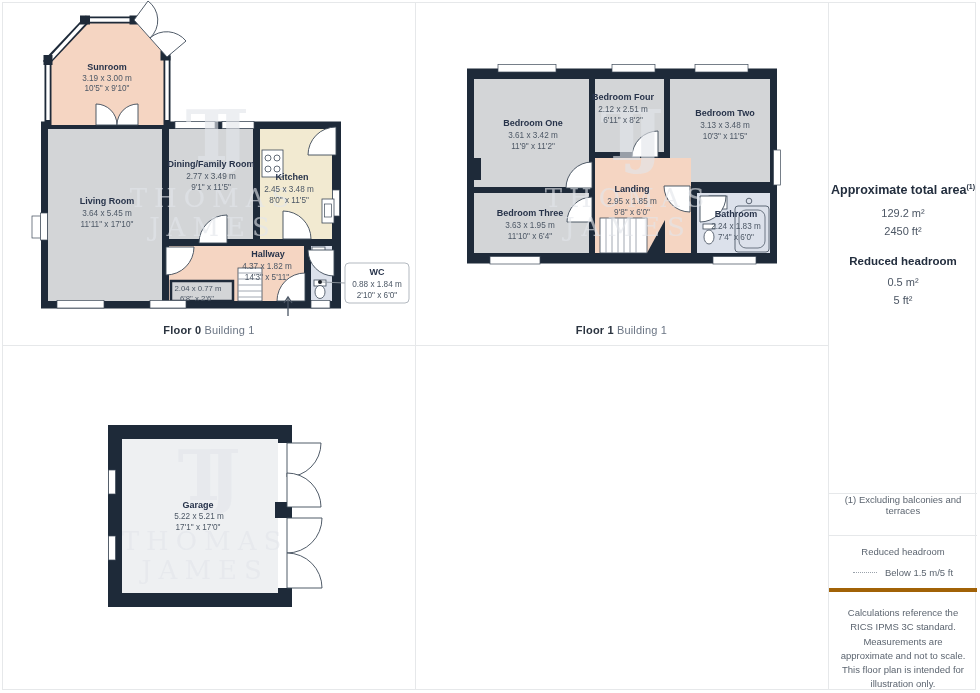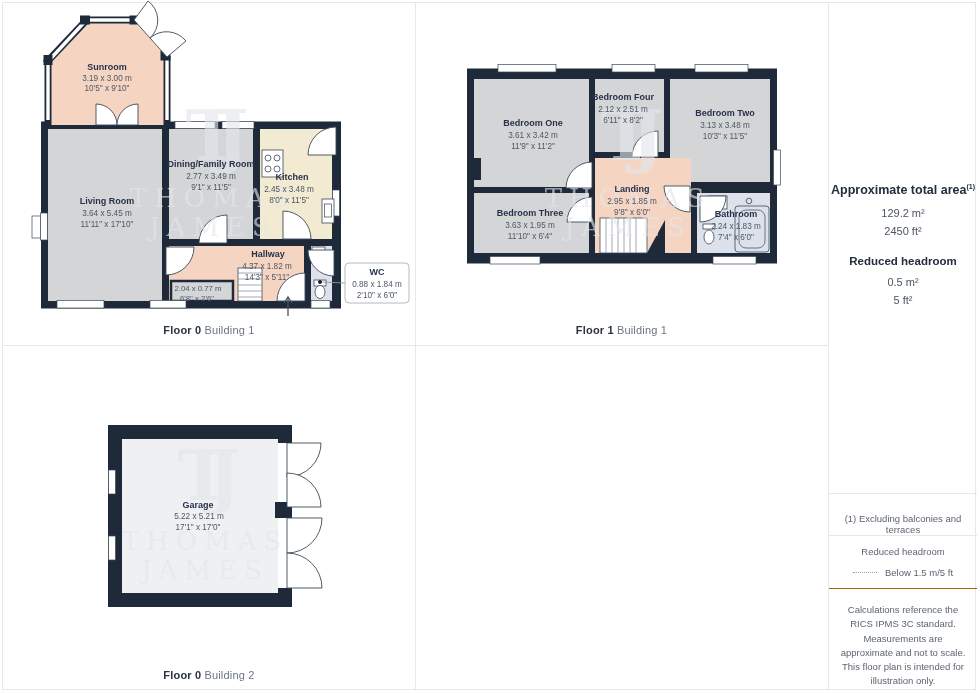--- a/index.html
+++ b/index.html
@@ -26,29 +26,29 @@
            border-left:1px solid #e6e8ea;box-sizing:border-box;}
   .sb-sec{position:absolute;left:0;width:100%;box-sizing:border-box;text-align:center;}
   .sb-top{top:0;height:491px;display:flex;flex-direction:column;
           justify-content:center;align-items:center;}
   .sb-title{font-size:12.5px;font-weight:700;color:#232e3e;margin-bottom:9px;}
   .sb-title sup{font-size:7px;font-weight:700;}
   .sb-val{font-size:11px;color:#4b5563;margin-bottom:6px;}
   .sb-gap{height:12px;}
   .sb-sub{font-size:11.5px;font-weight:700;color:#232e3e;margin-bottom:9px;}
   .sb-note{top:491px;height:42px;border-top:1px solid #e6e8ea;
-           display:flex;align-items:flex-end;justify-content:center;
+           display:flex;align-items:flex-start;justify-content:center;
            font-size:9.5px;color:#5c6570;}
   .sb-legend{top:533px;height:53px;border-top:1px solid #e6e8ea;
              display:flex;flex-direction:column;align-items:center;justify-content:center;
              font-size:9.5px;color:#5c6570;}
   .sb-legend .lg-row{margin-top:10px;display:flex;align-items:center;}
   .dotted{display:inline-block;width:24px;border-top:1.5px dotted #9aa2ab;
           margin-right:8px;position:relative;top:0px;}
-  .sb-disc{top:586px;height:71px;border-top:1px solid #a16207;
+  .sb-disc{top:586px;height:71px;border-top:4px solid #a16207;
            padding:14px 10px 0 10px;font-size:9.5px;line-height:1.5;color:#5c6570;}
 </style>
 </head>
 <body>
 
 <div id="page">
   <div class="frame"></div>
   <div class="vline" style="left:415px;top:2px;height:688px;"></div>
   <div class="hline" style="left:2px;top:345px;width:826px;"></div>
 
@@ -287,23 +287,20 @@
       <text class="wm-word" x="205" y="205">THOMAS</text>
       <text class="wm-word" x="205" y="234">JAMES</text>
     </g>
 
     <g text-anchor="middle">
       <text class="rname" x="198" y="163">Garage</text>
       <text class="rdim" x="199" y="174">5.22 x 5.21 m</text>
       <text class="rdim" x="198" y="185">17'1" x 17'0"</text>
     </g>
   </svg>
-  <div class="caption" style="left:3px;top:669px;width:412px;">
-    <span class="cap-floor">Floor 0</span><span class="cap-building">Building 2</span>
-  </div>
 
   <div class="sidebar">
     <div class="sb-sec sb-top">
       <div class="sb-title"><span>Approximate total area</span><sup>(1)</sup></div>
       <div class="sb-val">129.2 m²</div>
       <div class="sb-val">2450 ft²</div>
       <div class="sb-gap"></div>
       <div class="sb-sub">Reduced headroom</div>
       <div class="sb-val">0.5 m²</div>
       <div class="sb-val">5 ft²</div>

